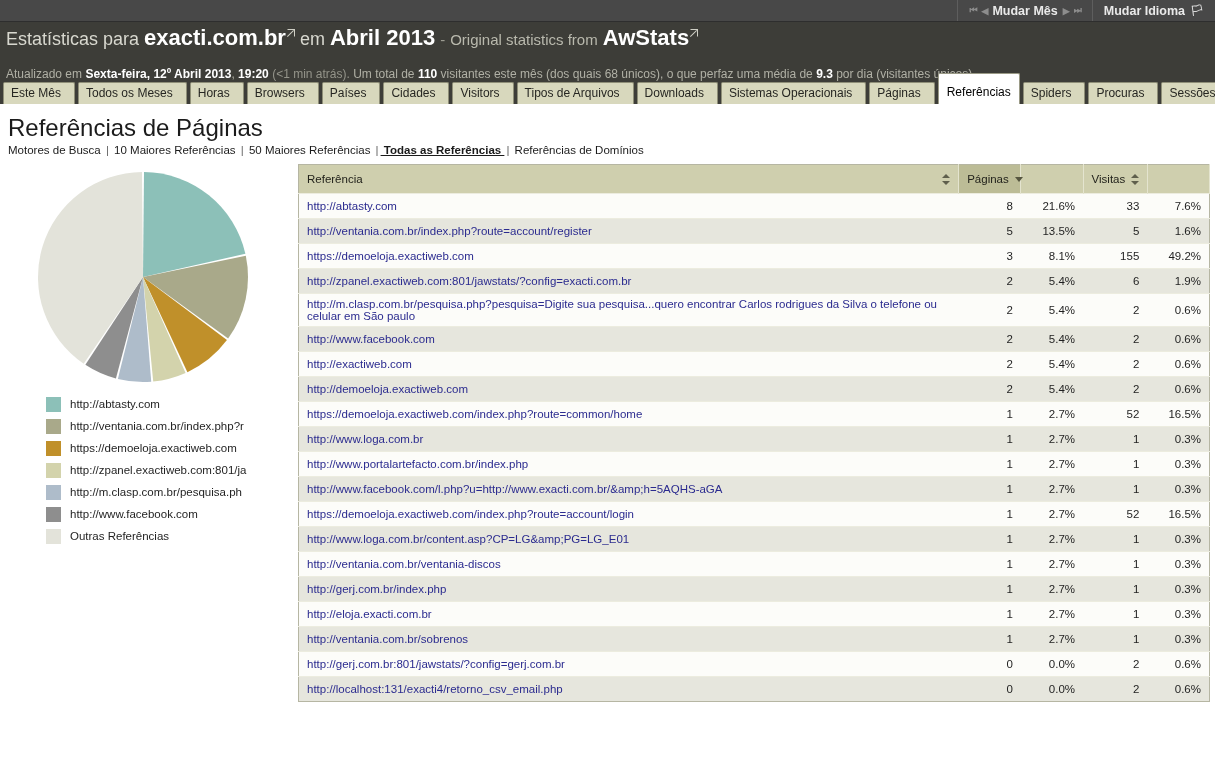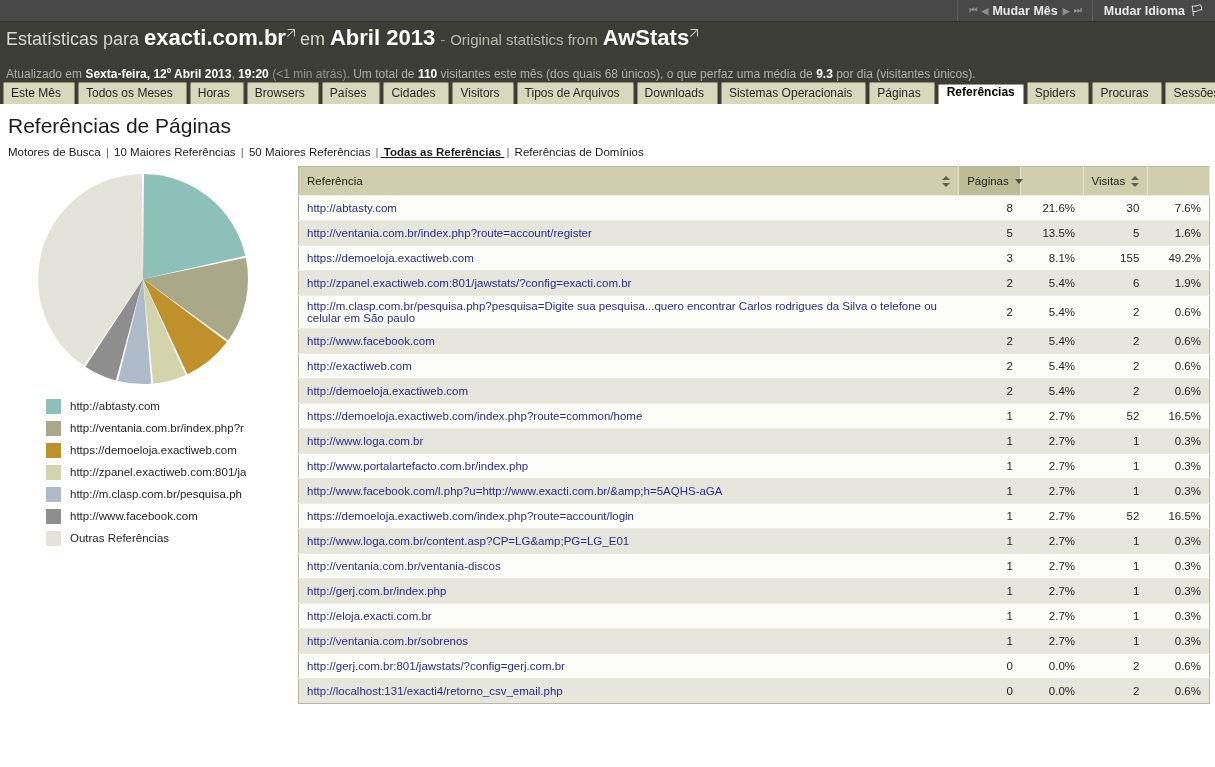--- a/index.html
+++ b/index.html
@@ -102,31 +102,31 @@
     border: 1px solid #8f8f78;
     border-bottom: none;
     border-radius: 2px 2px 0 0;
     line-height: 14px;
     white-space: nowrap;
     cursor: pointer;
   }
   .tab.active {
     background: #ffffff;
     color: #000000;
-    font-weight: bold;
-    padding: 0 8px 5px 8px;
+    font-weight: normal;
+    padding: 11px 8px 5px 8px;
     border-color: #9a9a86;
   }
 
   
   .page { padding: 10px 0 0 8px; position: relative; }
   .page-title {
-    font-size: 21px;
+    font-size: 24px;
     color: #1b1b1b;
-    margin: 0 0 8px 0;
+    margin: 0 0 2px 0;
     font-weight: normal;
   }
   .crumbs {
     font-size: 11.5px;
     color: #333;
     margin-bottom: 8px;
   }
   .crumbs a {
     color: #1b1b1b;
     text-decoration: none;
@@ -385,21 +385,21 @@
                   <span></span>
                 </div>
               </th>
             </tr>
         </thead>
         <tbody id="tbody">
             <tr>
               <td class="ref"><a>http://abtasty.com</a></td>
               <td class="num">8</td>
               <td class="num">21.6%</td>
-              <td class="num">30</td>
+              <td class="num">33</td>
               <td class="num">7.6%</td>
             </tr>
             <tr>
               <td class="ref"><a>http://ventania.com.br/index.php?route=account/register</a></td>
               <td class="num">5</td>
               <td class="num">13.5%</td>
               <td class="num">5</td>
               <td class="num">1.6%</td>
             </tr>
             <tr>

